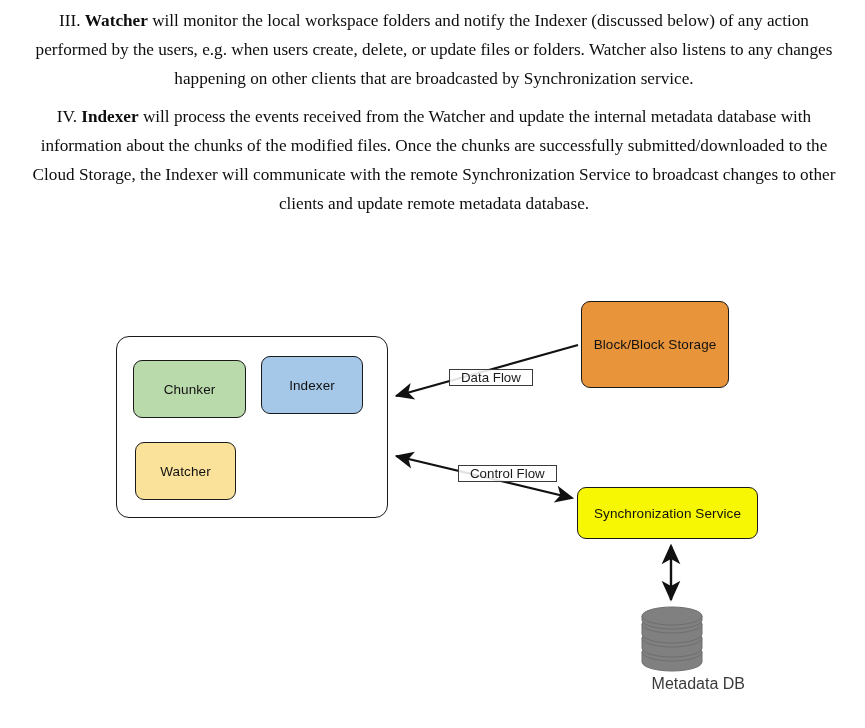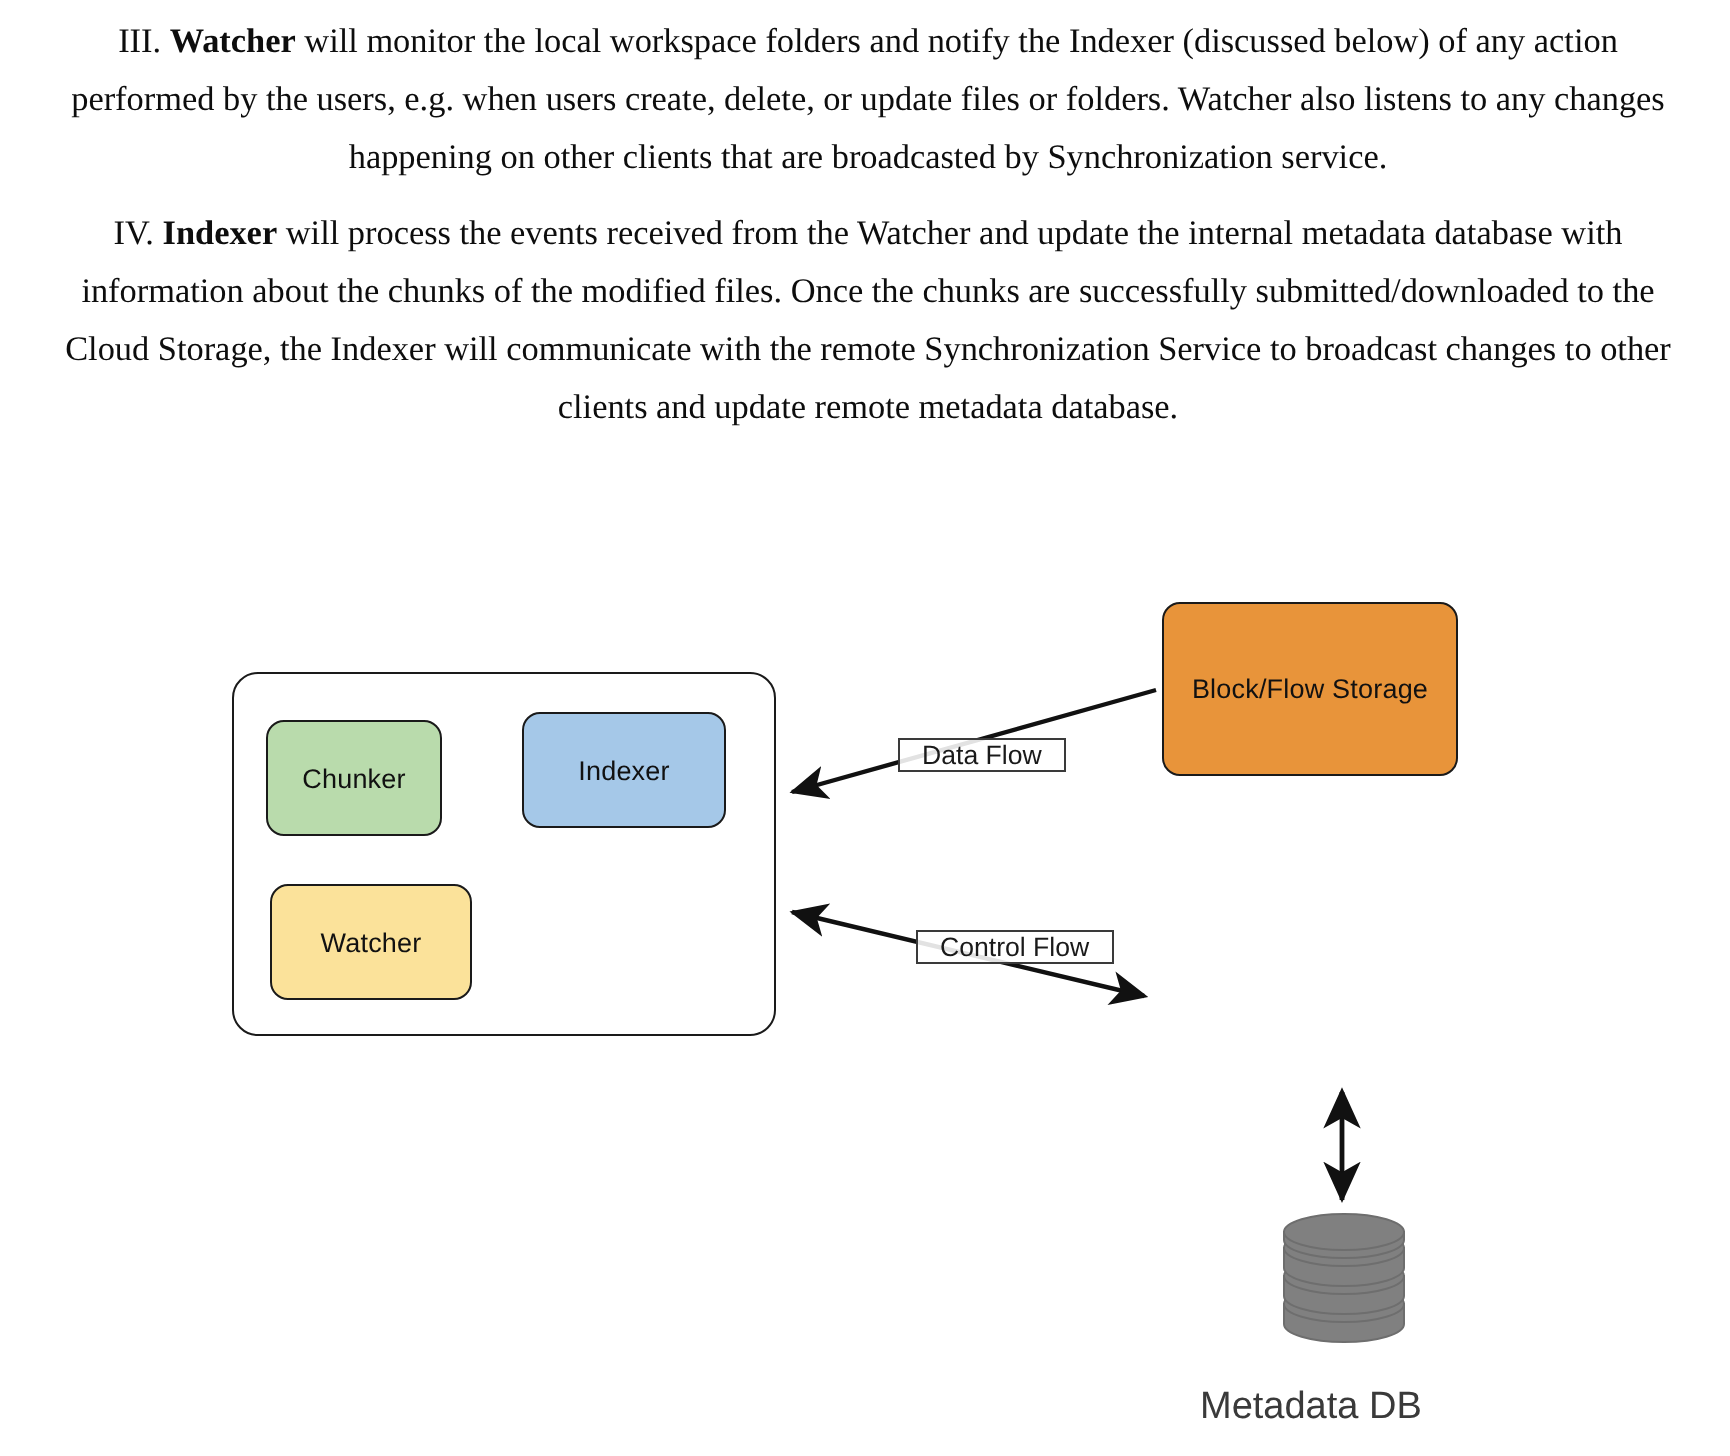--- a/index.html
+++ b/index.html
@@ -81,21 +81,21 @@
     left: 116px;
     top: 272px;
     width: 272px;
     text-align: center;
     font-family: "Liberation Sans", sans-serif;
     font-size: 13.5px;
     color: #2c2c2c;
     z-index: 4;
   }
 
-  #node-chunker   { left: 133px; top: 120px; width: 88px; height: 58px; background: #b9dbac; }
+  #node-chunker   { left: 133px; top: 120px; width: 113px; height: 58px; background: #b9dbac; }
   #node-indexer   { left: 261px; top: 116px; width: 102px; height: 58px; background: #a5c8e8; }
   #node-watcher   { left: 135px; top: 202px; width: 101px; height: 58px; background: #fbe29a; }
   #node-internaldb{ left: 258px; top: 202px; width: 104px; height: 58px; background: #eed6e1; }
 
   #node-storage {
     left: 581px; top: 61px; width: 148px; height: 87px;
     background: #e8943a;
   }
   #node-syncservice {
     left: 577px; top: 247px; width: 181px; height: 52px;
@@ -124,25 +124,25 @@
     position: absolute;
     left: 640px;
     top: 366px;
     width: 64px;
     height: 66px;
     z-index: 3;
   }
   .db-label {
     position: absolute;
     left: 600px;
-    top: 453px;
+    top: 435px;
     width: 145px;
-    text-align: left;
-    font-family: "Liberation Sans", sans-serif;
-    font-size: 19px;
+    text-align: right;
+    font-family: "Liberation Sans", sans-serif;
+    font-size: 16px;
     color: #3a3a3a;
     z-index: 4;
   }
 </style>
 </head>
 <body>
 
 <div id="prose">
   <p class="para">
     <span>III.</span>
@@ -188,23 +188,26 @@
   <div class="node" id="node-indexer">
     <span>Indexer</span>
   </div>
 
   <div class="node" id="node-watcher">
     <span>Watcher</span>
   </div>
 
 
   <div class="node" id="node-storage">
-    <span>Block/Flow Storage</span>
-  </div>
-
+    <span>Block/Block Storage</span>
+  </div>
+
+  <div class="node" id="node-syncservice">
+    <span>Synchronization Service</span>
+  </div>
 
   <div class="edge-label" id="label-dataflow">Data Flow</div>
   <div class="edge-label" id="label-controlflow">Control Flow</div>
 
   <div id="node-metadatadb">
     <svg width="64" height="66" viewBox="0 0 64 66">
       <g fill="#808080" stroke="#6e6e6e" stroke-width="1">
         <path d="M2,46 L2,56 a30,9 0 0 0 60,0 L62,46 Z"></path>
         <ellipse cx="32" cy="46" rx="30" ry="9"></ellipse>
         <path d="M2,32 L2,42 a30,9 0 0 0 60,0 L62,32 Z"></path>

